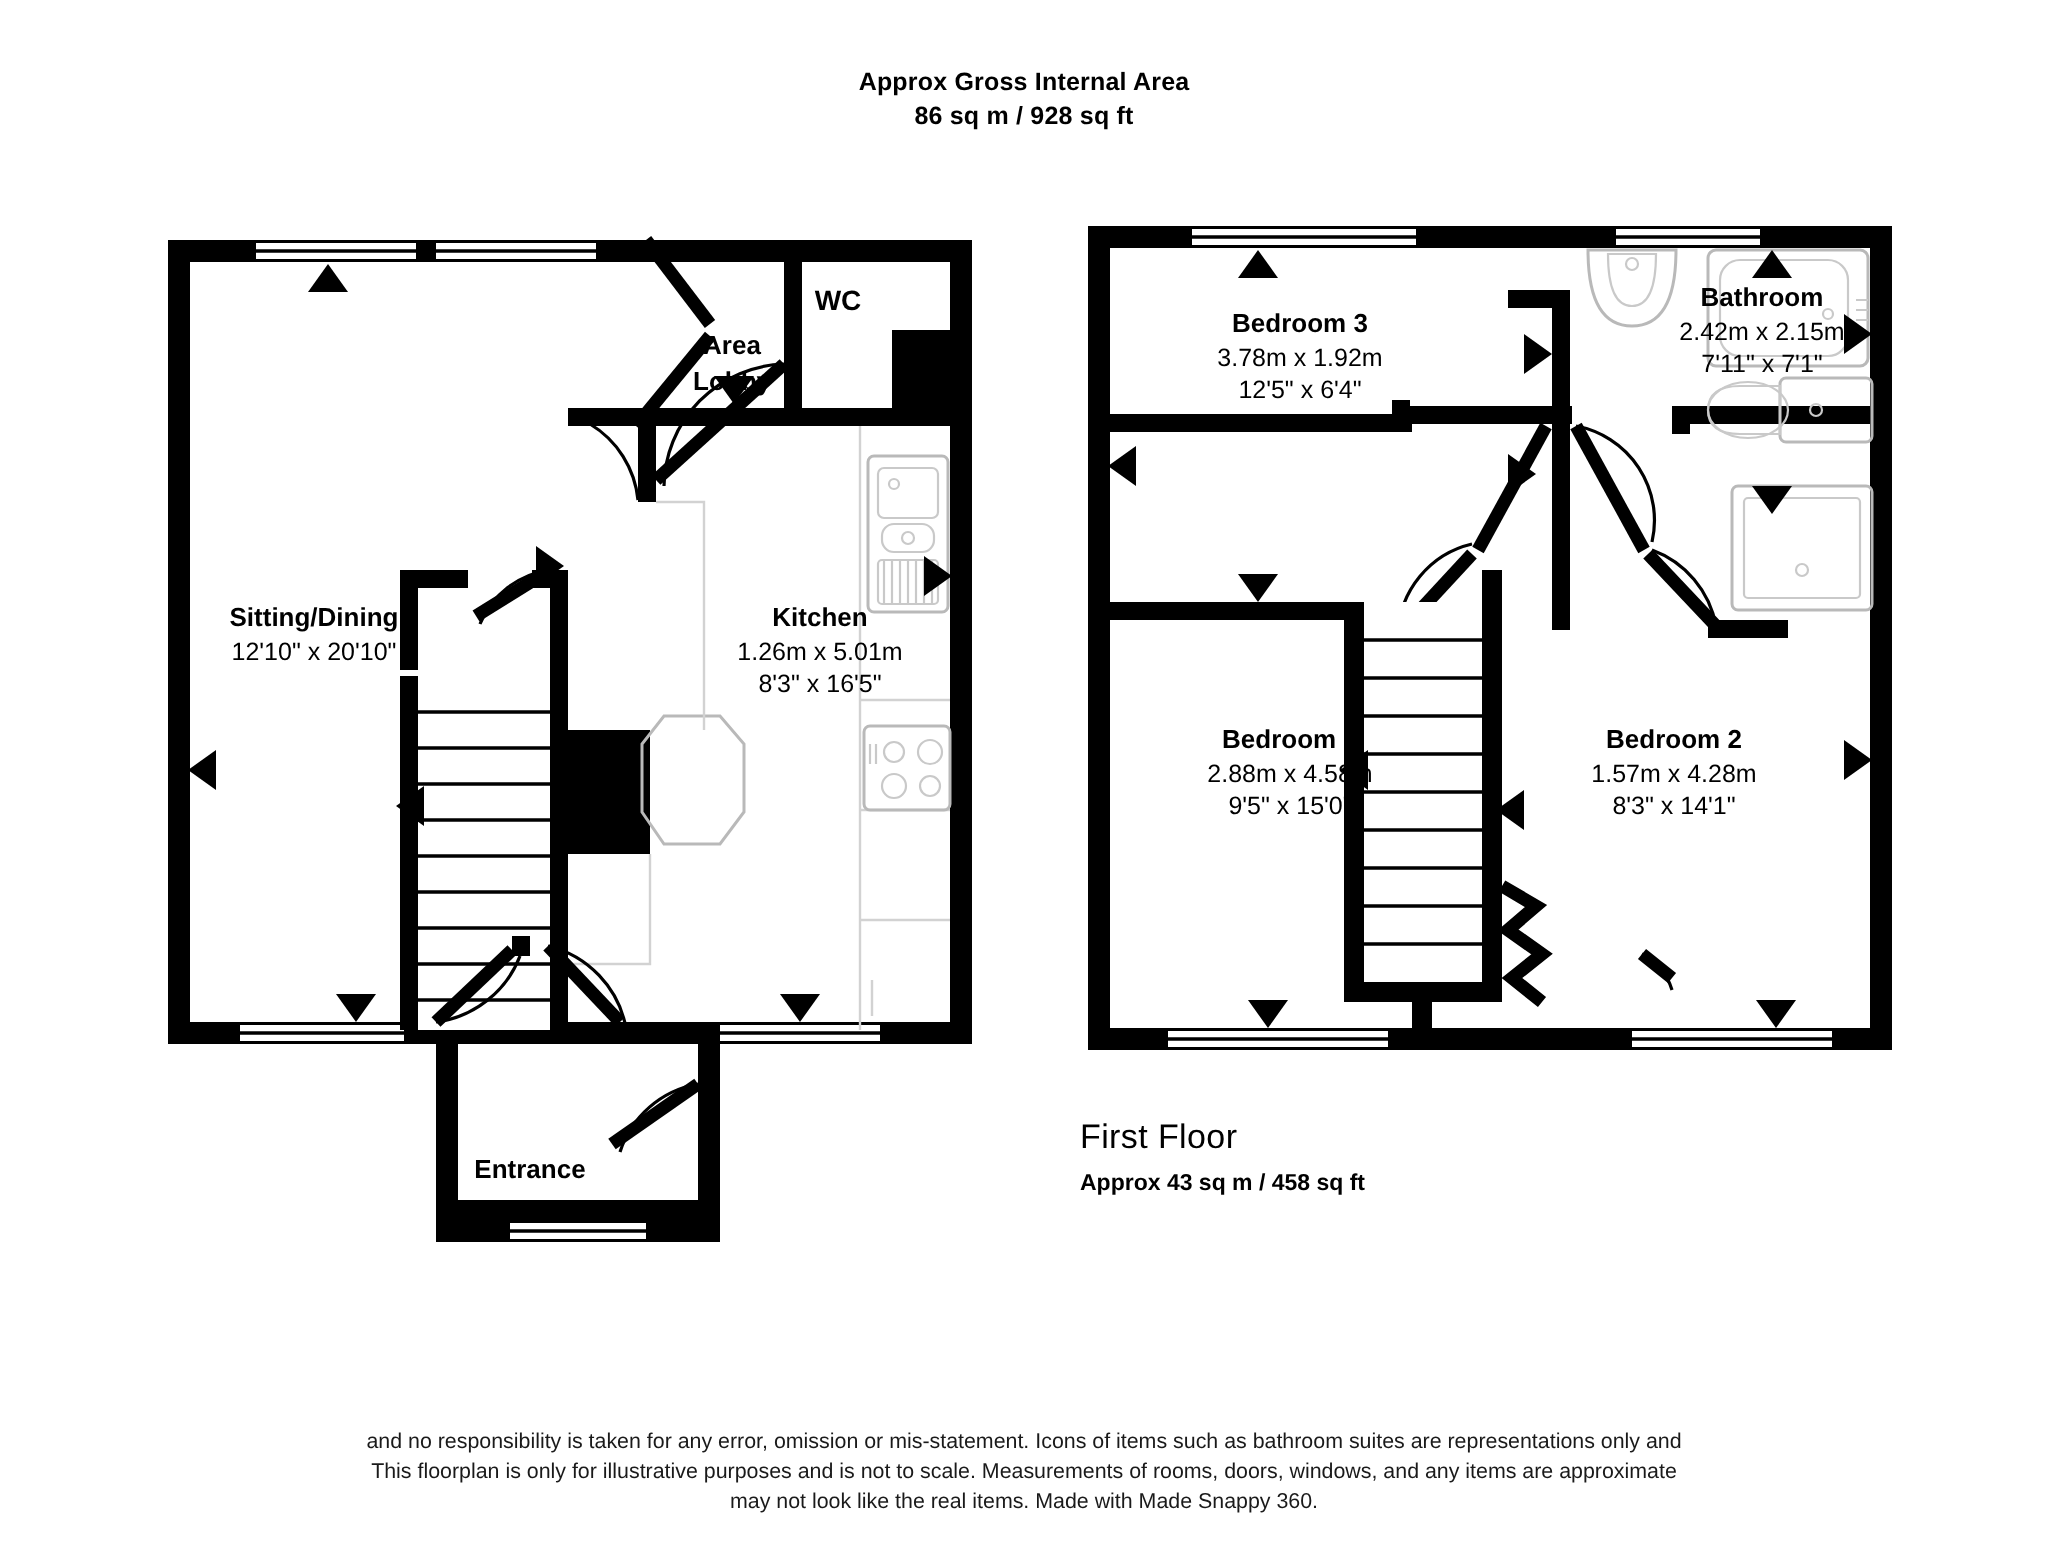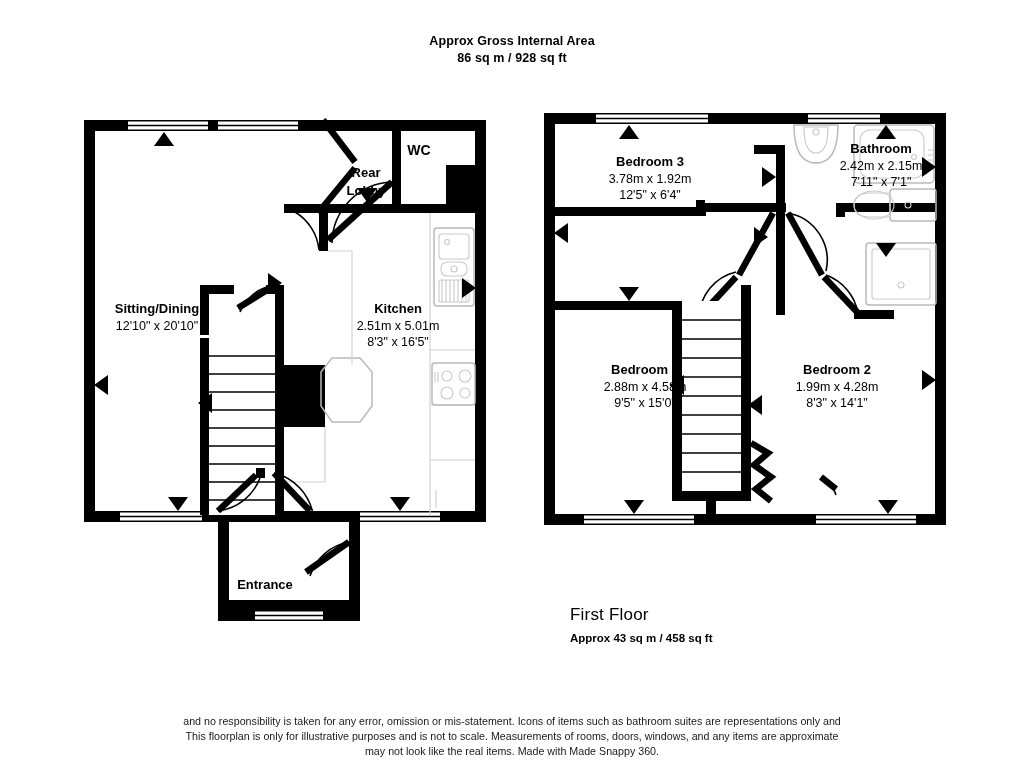--- a/index.html
+++ b/index.html
@@ -230,28 +230,28 @@
     <polygon class="marker" points="406,178 392,188 392,168"></polygon>
     <polygon class="marker" points="330,401 340,387 320,387"></polygon>
     <polygon class="marker" points="297,92 307,78 287,78"></polygon>
   </svg>
 
   <div class="room-label" style="left:62px; top:300px; width:190px;">
     <div class="rname">Sitting/Dining</div>
     <div class="rdim">12'10" x 20'10"</div>
   </div>
 
-  <div class="room-label" style="left:328px; top:300px; width:140px;">
+  <div class="room-label" style="left:340px; top:300px; width:140px;">
     <div class="rname">Kitchen</div>
-    <div class="rdim">2.51m x 5.01m</div>
+    <div class="rdim">1.26m x 5.01m</div>
     <div class="rdim">8'3" x 16'5"</div>
   </div>
 
   <div class="room-label" style="left:310px; top:164px; width:112px;">
-    <div class="rname">Rear</div>
+    <div class="rname">Area</div>
     <div class="rname">Lobby</div>
   </div>
 
   <div class="room-label" style="left:382px; top:141px; width:74px;">
     <div class="rname" style="font-size:14px;text-align:center;">WC</div>
   </div>
 
   <div class="room-label" style="left:204px; top:576px; width:122px;">
     <div class="rname">Entrance</div>
   </div>
@@ -383,25 +383,25 @@
   </div>
 
   <div class="room-label" style="left:565px; top:361px; width:160px;">
     <div class="rname">Bedroom 1</div>
     <div class="rdim">2.88m x 4.58m</div>
     <div class="rdim">9'5" x 15'0"</div>
   </div>
 
   <div class="room-label" style="left:757px; top:361px; width:160px;">
     <div class="rname">Bedroom 2</div>
-    <div class="rdim">1.99m x 4.28m</div>
+    <div class="rdim">1.57m x 4.28m</div>
     <div class="rdim">8'3" x 14'1"</div>
   </div>
 
-  <div class="floor-caption" style="left:570px; top:559px;margin-top:46px;">
+  <div class="floor-caption" style="left:540px; top:559px;">
     <div class="ftitle">First Floor</div>
     <div class="fsub">Approx 43 sq m / 458 sq ft</div>
   </div>
 
 
   <div id="disclaimer">
     <div>and no responsibility is taken for any error, omission or mis-statement. Icons of items such as bathroom suites are representations only and</div>
     <div>This floorplan is only for illustrative purposes and is not to scale. Measurements of rooms, doors, windows, and any items are approximate</div>
     <div>may not look like the real items. Made with Made Snappy 360.</div>
   </div>

